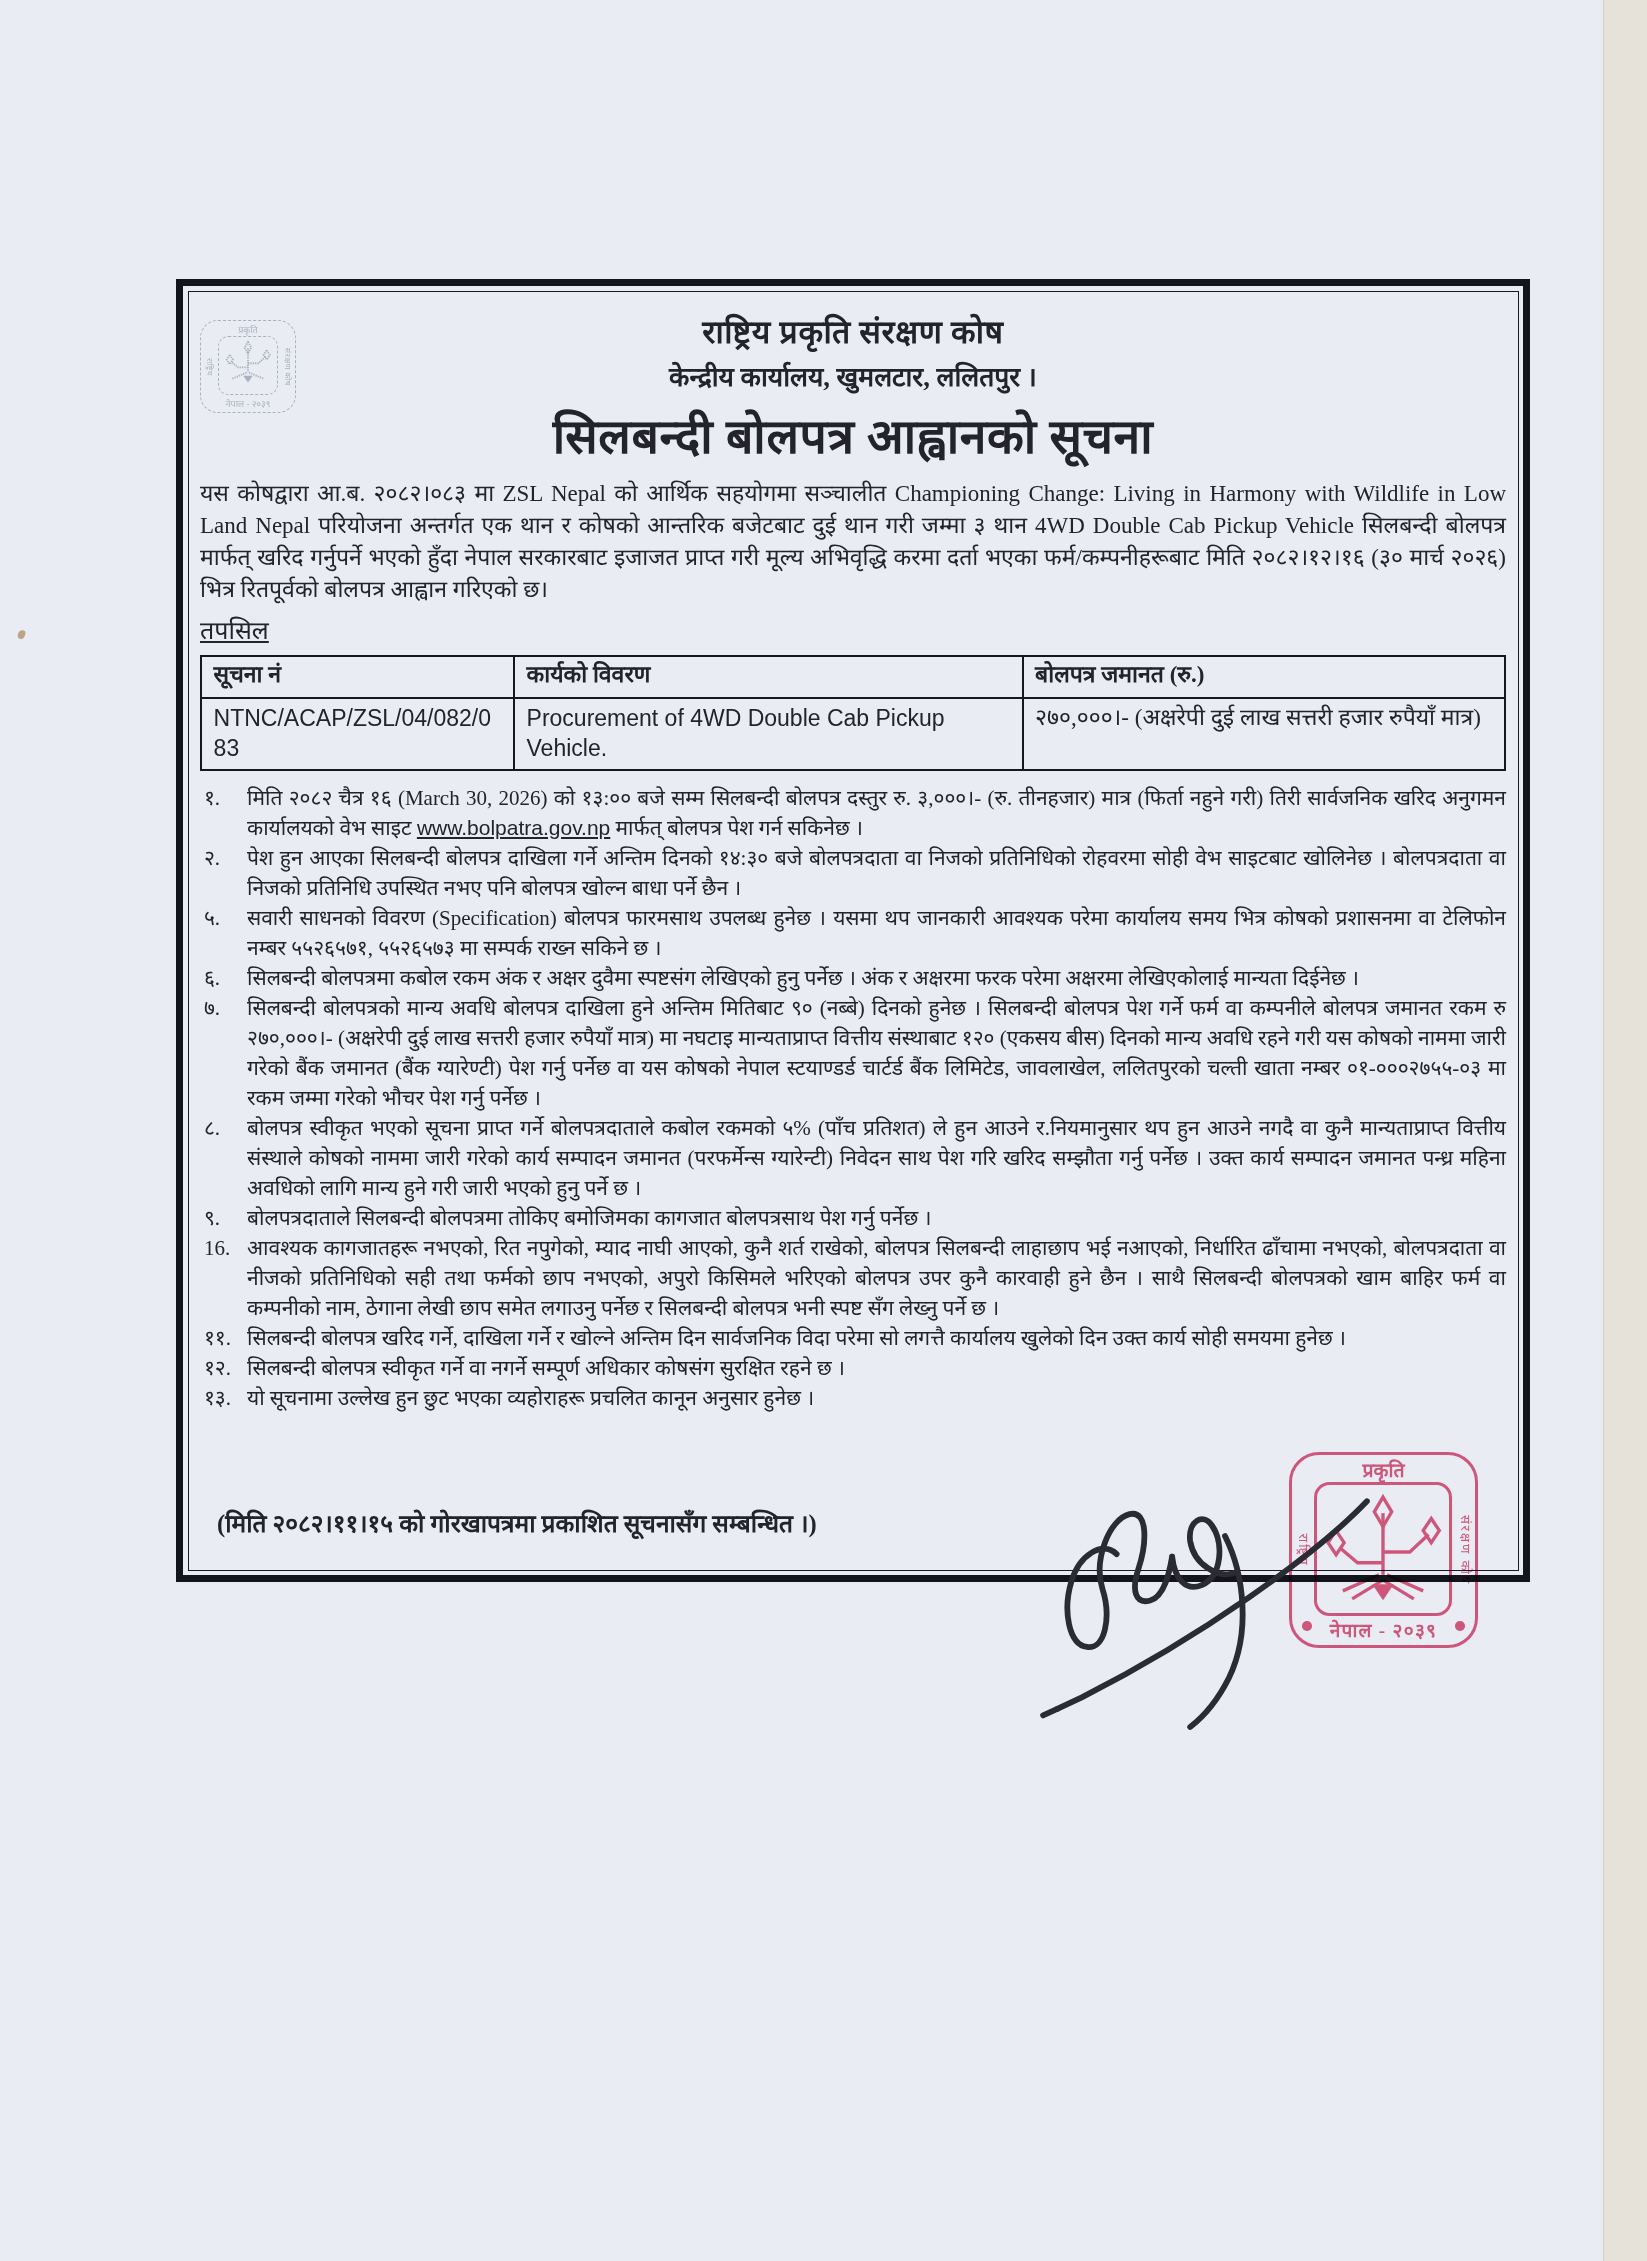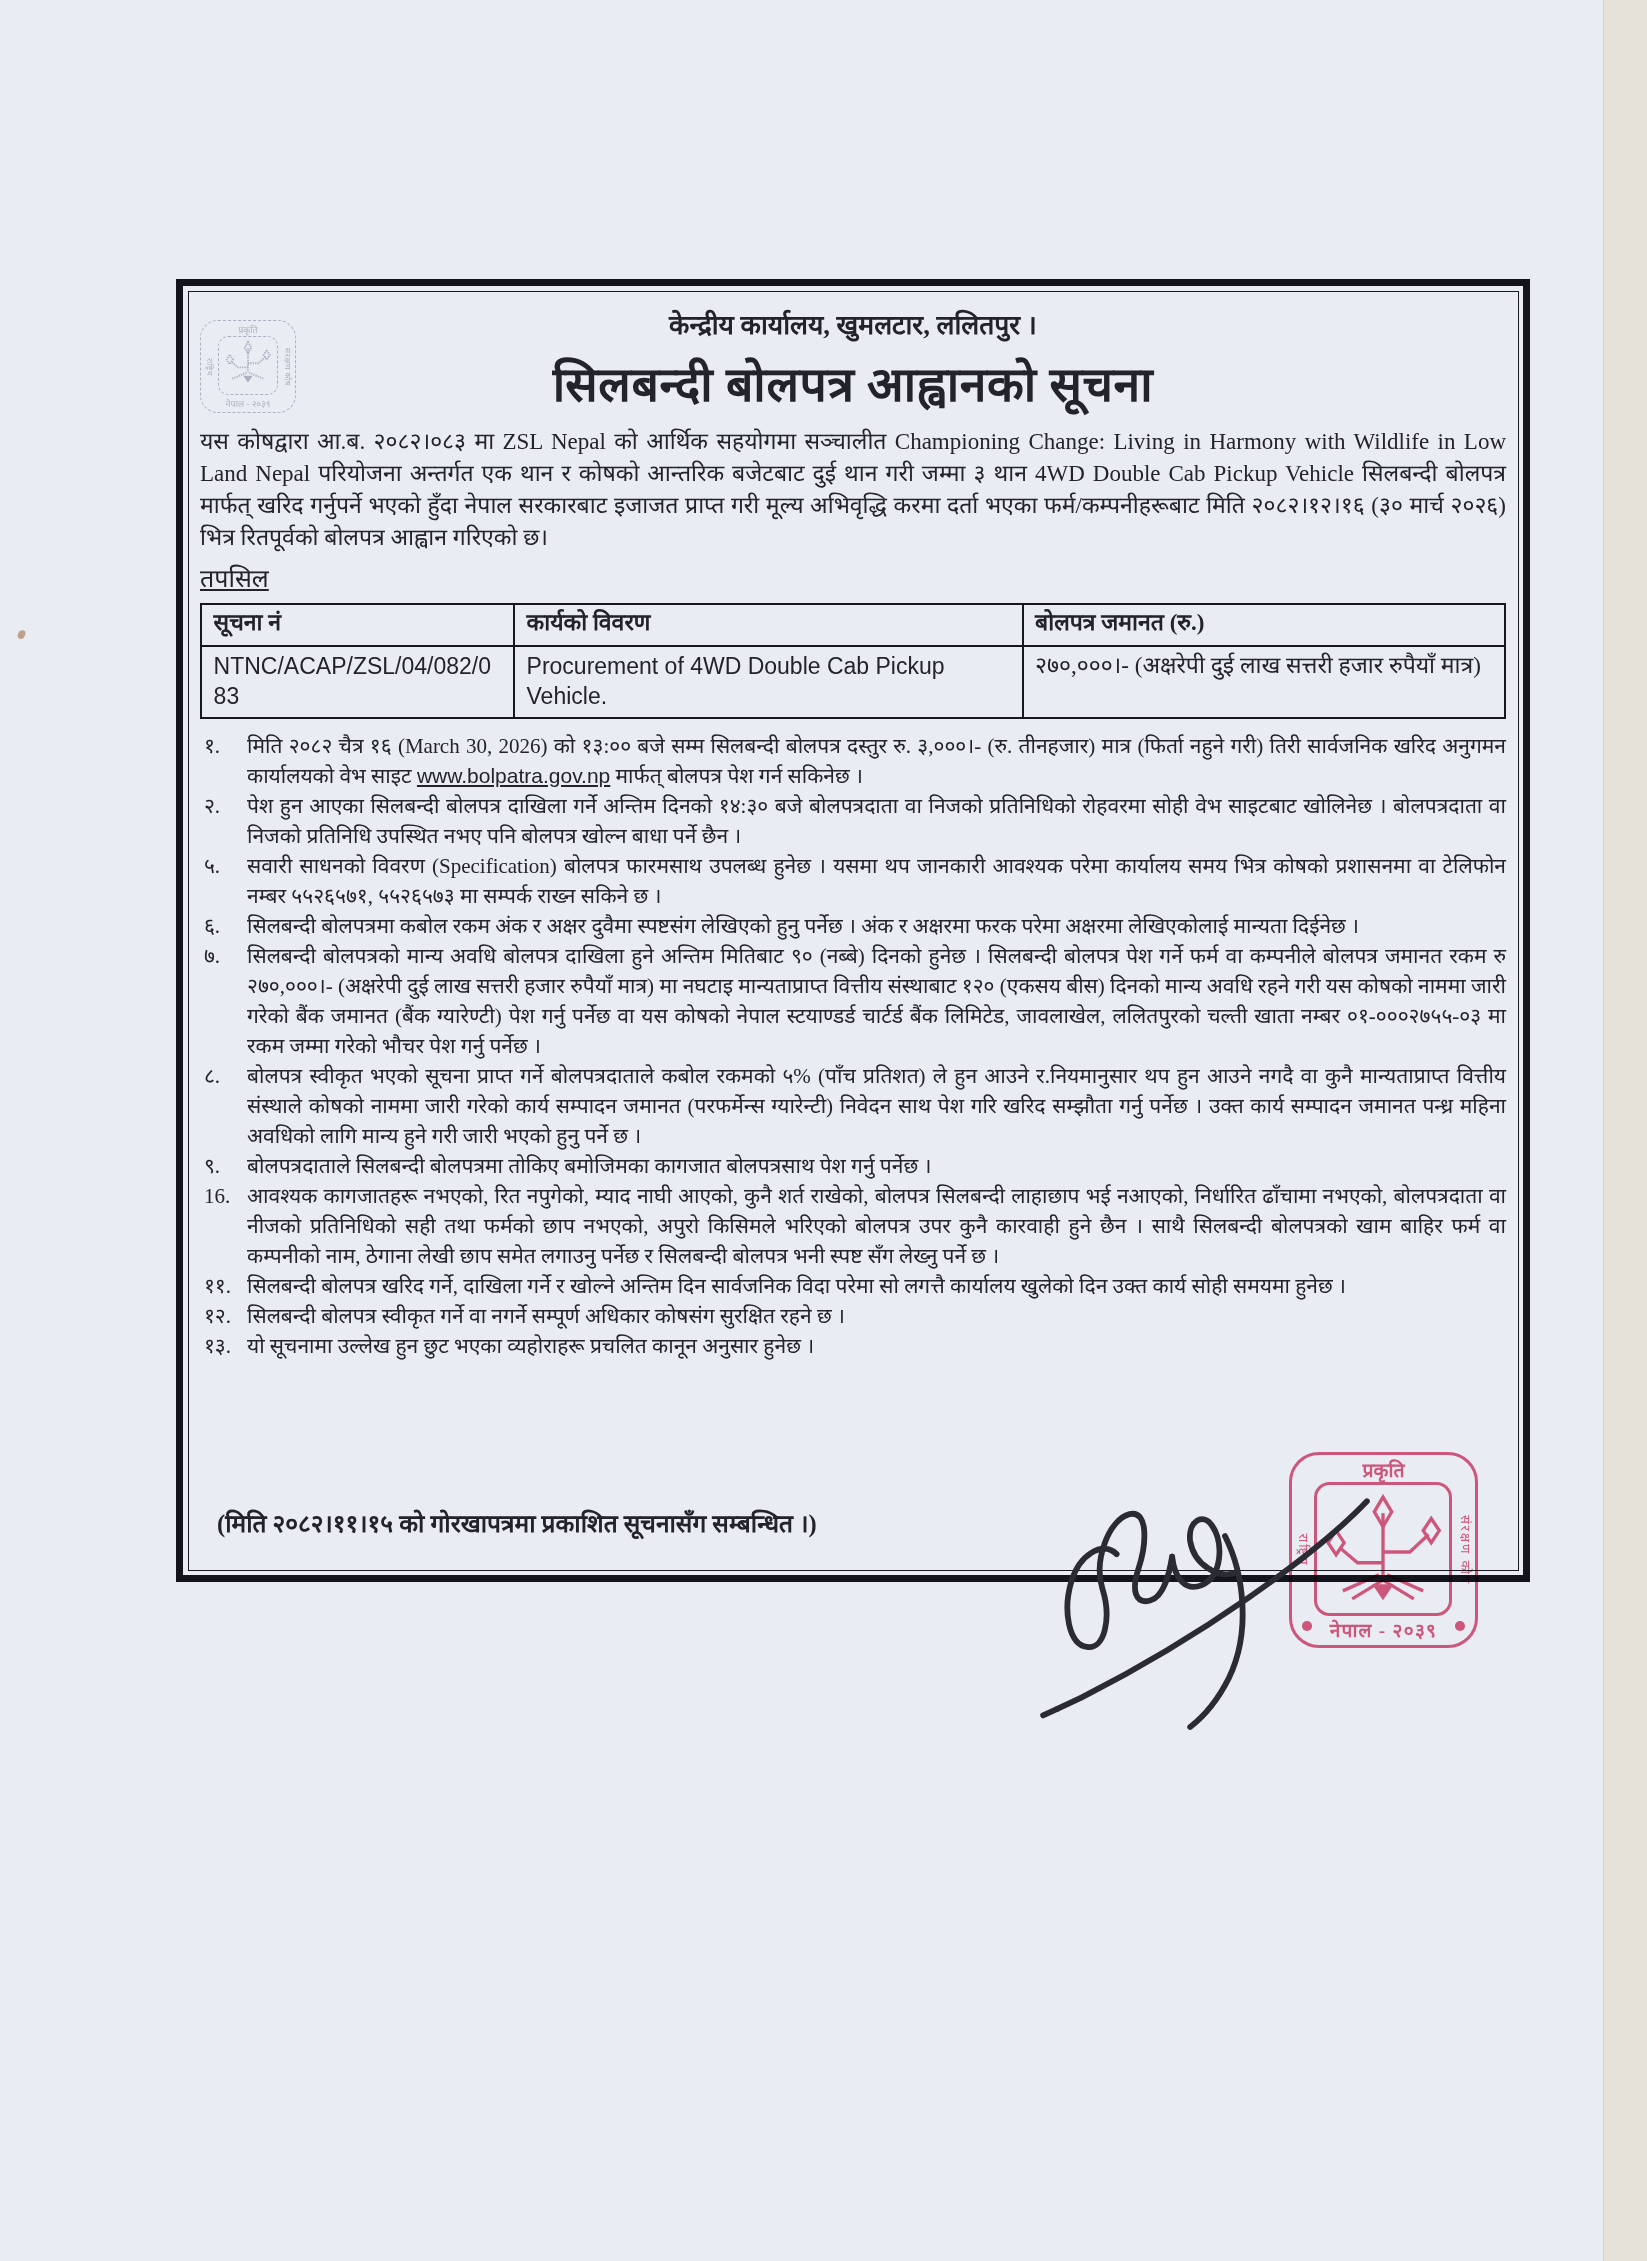--- a/index.html
+++ b/index.html
@@ -26,21 +26,21 @@
     position:absolute;left:176px;top:279px;width:1354px;height:1303px;
     box-sizing:border-box;border:7.8px solid #14141c;
     padding:0 17px;
   }
   .frame::after{
     content:"";position:absolute;inset:4.5px;border:1.3px solid #1a1a24;
     pointer-events:none;
   }
   
   .org-name{text-align:center;font-weight:bold;font-size:32px;margin-top:23px;letter-spacing:0.6px;}
-  .org-address{text-align:center;font-weight:600;font-size:26.5px;margin-top:20px;}
+  .org-address{text-align:center;font-weight:600;font-size:26.5px;margin-top:6px;}
   .notice-title{text-align:center;font-weight:bold;font-size:48px;margin-top:7.8px;letter-spacing:0.6px;}
   .intro{font-size:23px;line-height:32px;text-align:justify;margin-top:11.6px;}
   .tapasil{font-size:25px;font-weight:normal;text-decoration:underline;margin-top:5.2px;}
   
   table.bid{width:100%;border-collapse:collapse;margin-top:9px;}
   table.bid th,table.bid td{
     border:2.6px solid #17171f;text-align:left;vertical-align:top;
     padding:3.9px 11.6px 6.5px 11.6px;font-size:23px;line-height:30px;
   }
   table.bid th{font-weight:bold;margin-left:44px;}
@@ -113,20 +113,21 @@
           <path d="M100 88 L140 88 L168 62"></path>
           <path d="M172 38 L184 56 L172 74 L160 56 Z"></path>
           <path d="M100 104 L62 104 L36 82"></path>
           <path d="M30 56 L42 74 L30 92 L18 74 Z"></path>
           <path d="M94 124 L38 148 M104 124 L162 148"></path>
         </g>
         <path d="M100 162 L82 136 L118 136 Z" fill="currentColor"></path>
       </svg>
     </div>
 
+    <div class="org-name">राष्ट्रिय प्रकृति संरक्षण कोष</div>
     <div class="org-address">केन्द्रीय कार्यालय, खुमलटार, ललितपुर ।</div>
     <div class="notice-title">सिलबन्दी बोलपत्र आह्वानको सूचना</div>
 
     <div class="intro">यस कोषद्वारा आ.ब. २०८२।०८३ मा ZSL Nepal को आर्थिक सहयोगमा सञ्चालीत Championing Change: Living in Harmony with Wildlife in Low Land Nepal परियोजना अन्तर्गत एक थान र कोषको आन्तरिक बजेटबाट दुई थान गरी जम्मा ३ थान 4WD Double Cab Pickup Vehicle सिलबन्दी बोलपत्र मार्फत् खरिद गर्नुपर्ने भएको हुँदा नेपाल सरकारबाट इजाजत प्राप्त गरी मूल्य अभिवृद्धि करमा दर्ता भएका फर्म/कम्पनीहरूबाट मिति २०८२।१२।१६ (३० मार्च २०२६) भित्र रितपूर्वको बोलपत्र आह्वान गरिएको छ।</div>
 
     <div class="tapasil">तपसिल</div>
 
     <table class="bid">
       <tbody>
           <tr>

